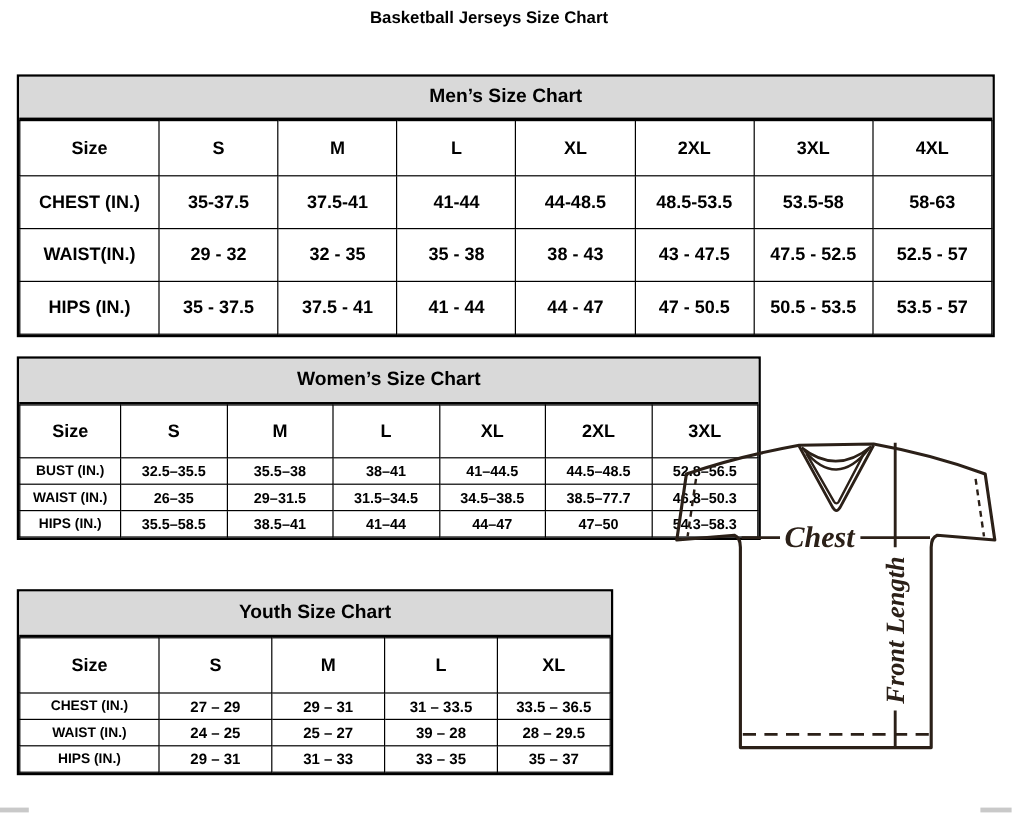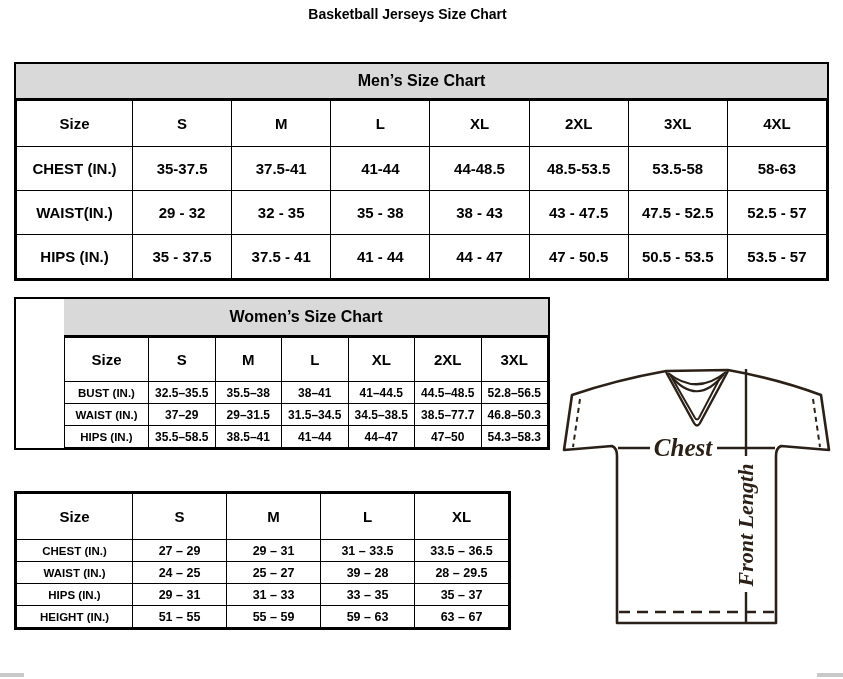--- a/index.html
+++ b/index.html
@@ -52,21 +52,21 @@
     white-space:nowrap;
   }
   
   #men-box{left:14px;top:62px;width:815px;}
   #men-box .band{height:36px;}
   #men-table thead tr{height:46px;}
   #men-table tbody tr{height:44px;}
   #men-table th, #men-table td{font-size:15px;}
   #men-table th:first-child{width:116px;}
   
-  #women-box{left:14px;top:297px;width:536px;padding-left:48px;}
+  #women-box{left:14px;top:297px;width:620px;}
   #women-box .band{height:38px;}
   #women-table thead tr{height:44px;}
   #women-table tbody tr{height:22px;}
   #women-table thead th{font-size:15px;}
   #women-table tbody th{font-size:11.5px;}
   #women-table tbody td{font-size:12px;}
   #women-table th:first-child{width:84px;}
   
   #youth-box{left:14px;top:491px;width:497px;}
   #youth-box .band{height:38px;}
@@ -174,41 +174,42 @@
           <th>BUST (IN.)</th>
           <td>32.5–35.5</td>
           <td>35.5–38</td>
           <td>38–41</td>
           <td>41–44.5</td>
           <td>44.5–48.5</td>
           <td>52.8–56.5</td>
         </tr>
         <tr>
           <th>WAIST (IN.)</th>
-          <td>37–29</td>
+          <td>26–35</td>
           <td>29–31.5</td>
           <td>31.5–34.5</td>
           <td>34.5–38.5</td>
           <td>38.5–77.7</td>
           <td>46.8–50.3</td>
         </tr>
         <tr>
           <th>HIPS (IN.)</th>
           <td>35.5–58.5</td>
           <td>38.5–41</td>
           <td>41–44</td>
           <td>44–47</td>
           <td>47–50</td>
           <td>54.3–58.3</td>
         </tr>
       </tbody>
   </table>
 </div>
 
 <div class="chart-box" id="youth-box">
+  <div class="band">Youth Size Chart</div>
   <table class="size-table" id="youth-table">
     <thead>
         <tr>
           <th>Size</th>
           <th>S</th>
           <th>M</th>
           <th>L</th>
           <th>XL</th>
         </tr>
       </thead>
@@ -227,27 +228,20 @@
           <td>39 – 28</td>
           <td>28 – 29.5</td>
         </tr>
         <tr>
           <th>HIPS (IN.)</th>
           <td>29 – 31</td>
           <td>31 – 33</td>
           <td>33 – 35</td>
           <td>35 – 37</td>
         </tr>
-        <tr>
-          <th>HEIGHT (IN.)</th>
-          <td>51 – 55</td>
-          <td>55 – 59</td>
-          <td>59 – 63</td>
-          <td>63 – 67</td>
-        </tr>
       </tbody>
   </table>
 </div>
 
 <svg id="jersey-diagram" viewBox="0 0 287 312">
 
   <path stroke-width="2.6" stroke-linejoin="round" d="M 110,9 Q 60,18 16,33 L 8,88 L 56,84 Q 61,86 61,94 L 61,261 L 220,261 L 220,94 Q 220,86 225,84 L 273,88 L 265,33 Q 222,17 172,8 Z"></path>
 
   <path stroke-width="2.2" d="M 112,11 Q 141,34 170,10"></path>
   <path stroke-width="2.2" d="M 114,13 Q 141,46 168,12"></path>

